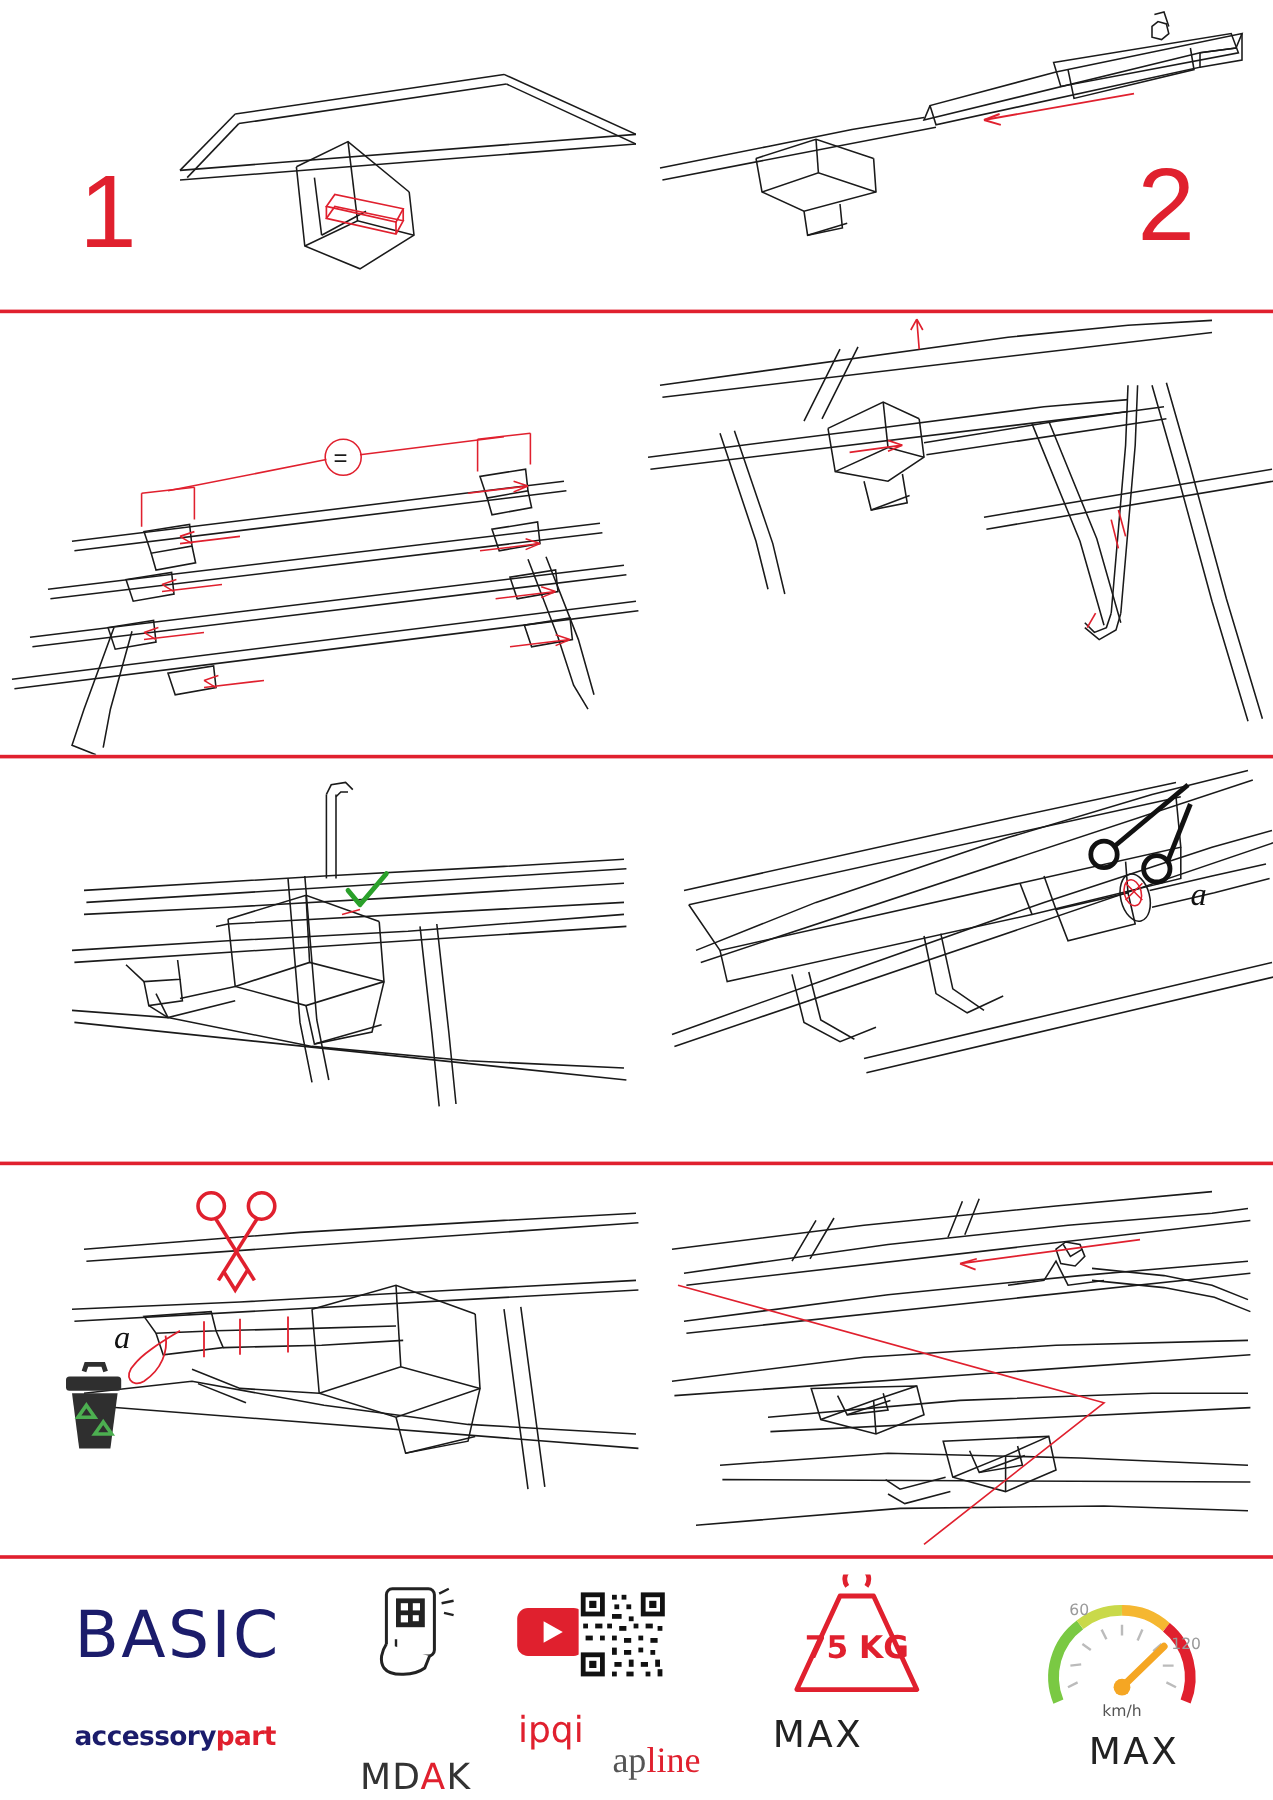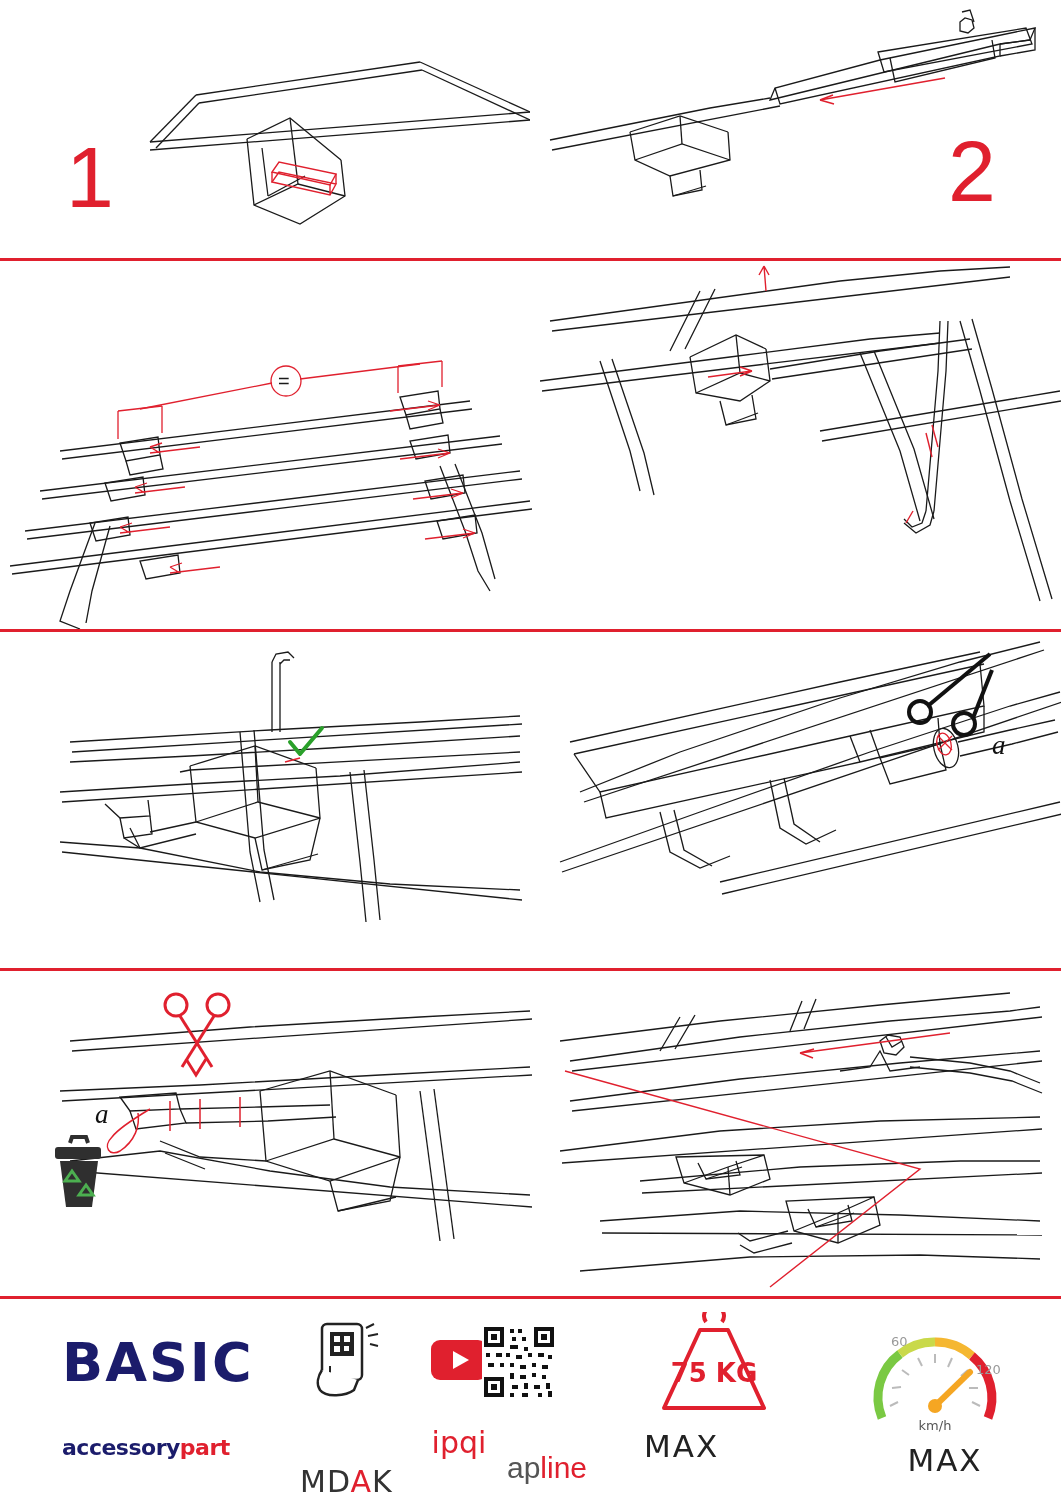--- a/index.html
+++ b/index.html
@@ -57,21 +57,21 @@
   }
   .brand-basic {
     position: absolute;
     left: 62px;
     top: 35px;
     width: 220px;
     text-align: left;
   }
   .basic-word {
     font-family: "DejaVu Sans", sans-serif;
-    font-weight: bold;
+    font-weight: normal;
     font-size: 54px;
     letter-spacing: 2px;
     color: #1b1c6b;
     line-height: 56px;
   }
   .accessory-word {
     font-family: "DejaVu Sans", sans-serif;
     font-weight: bold;
     font-size: 22px;
     color: #1b1c6b;
@@ -126,21 +126,21 @@
   }
 
   .apline-block {
     position: absolute;
     left: 482px;
     top: 25px;
     width: 130px;
     text-align: center;
   }
   .apline-word {
-    font-family: Liberation Sans, sans-serif;
+    font-family: Liberation Serif, serif;
     font-size: 30px;
     color: #e0202e;
     margin-top: 52px;
   }
   .apline-word .dark { color: #555; }
 
   .weight-block {
     position: absolute;
     left: 644px;
     top: 12px;

